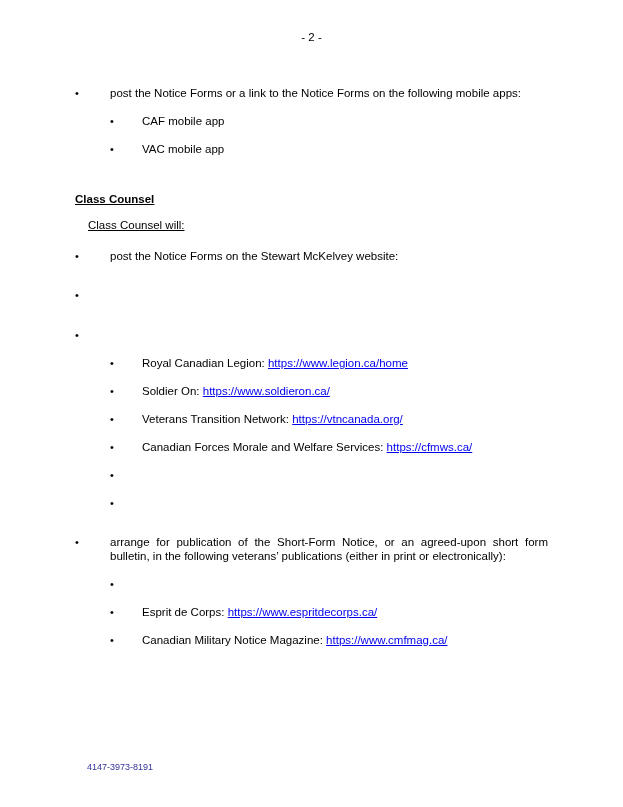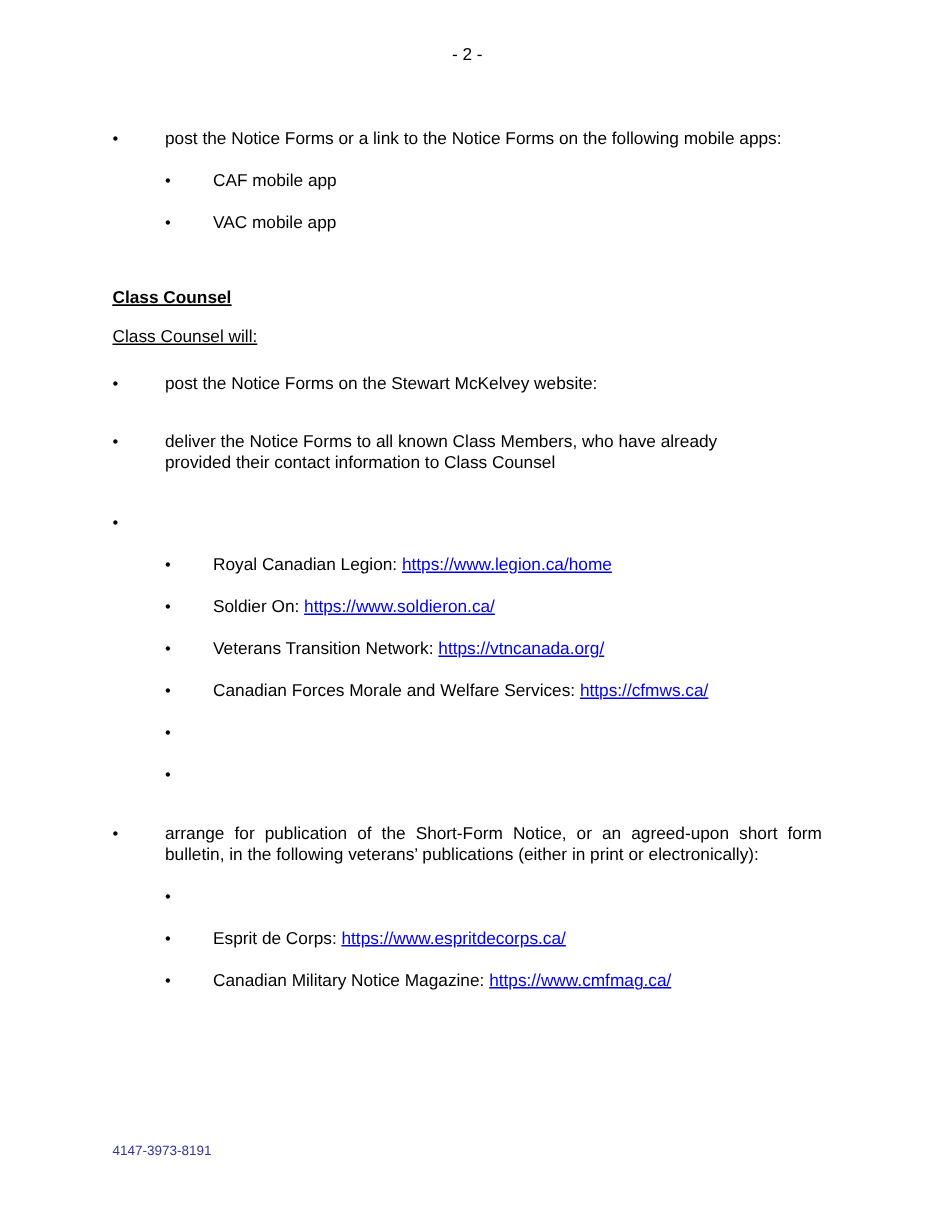--- a/index.html
+++ b/index.html
@@ -25,24 +25,24 @@
   .w400 { max-width: 400px; }
   .just { text-align: justify; }
   .plain { padding-left: 75px; padding-right: 75px; text-decoration: underline; }
   .heading { font-weight: bold; text-decoration: underline; }
   .lnk { color: #0000ee; text-decoration: underline; cursor: pointer; }
   .gap-first { margin-top: 42px; }
   .gap-sub { margin-top: 14px; }
   .gap-group { margin-top: 25px; }
   .gap-group2 { margin-top: 26px; }
   .gap-heading { margin-top: 36px; }
-  .gap-intro { margin-top: 12px; }
+  .gap-intro { margin-top: 12px; margin-left: 13px; }
   .gap-b2 { margin-top: 17px; }
   .footer {
-    position: absolute; left: 75px; top: 762px;
+    position: absolute; left: 87px; top: 762px;
     font-size: 9px; line-height: 11px; color: #333399;
   }
 </style>
 </head>
 <body>
 
 <div class="page">
 
   <div class="page-number">- 2 -</div>
 
@@ -66,21 +66,20 @@
 
   <div class="row l1 gap-b2">
     <span class="marker">•</span>
     <div class="txt">
       <span>post the Notice Forms on the Stewart McKelvey website:</span><br>
     </div>
   </div>
 
   <div class="row l1 gap-group">
     <span class="marker">•</span>
-    <div class="txt w400">deliver the Notice Forms to all known Class Members, who have already provided their contact information to Class Counsel</div>
   </div>
 
   <div class="row l1 gap-group2">
     <span class="marker">•</span>
   </div>
   <div class="row l2 gap-sub">
     <span class="marker">•</span>
     <div class="txt">
       <span>Royal Canadian Legion: </span><a class="lnk">https://www.legion.ca/home</a>
     </div>

